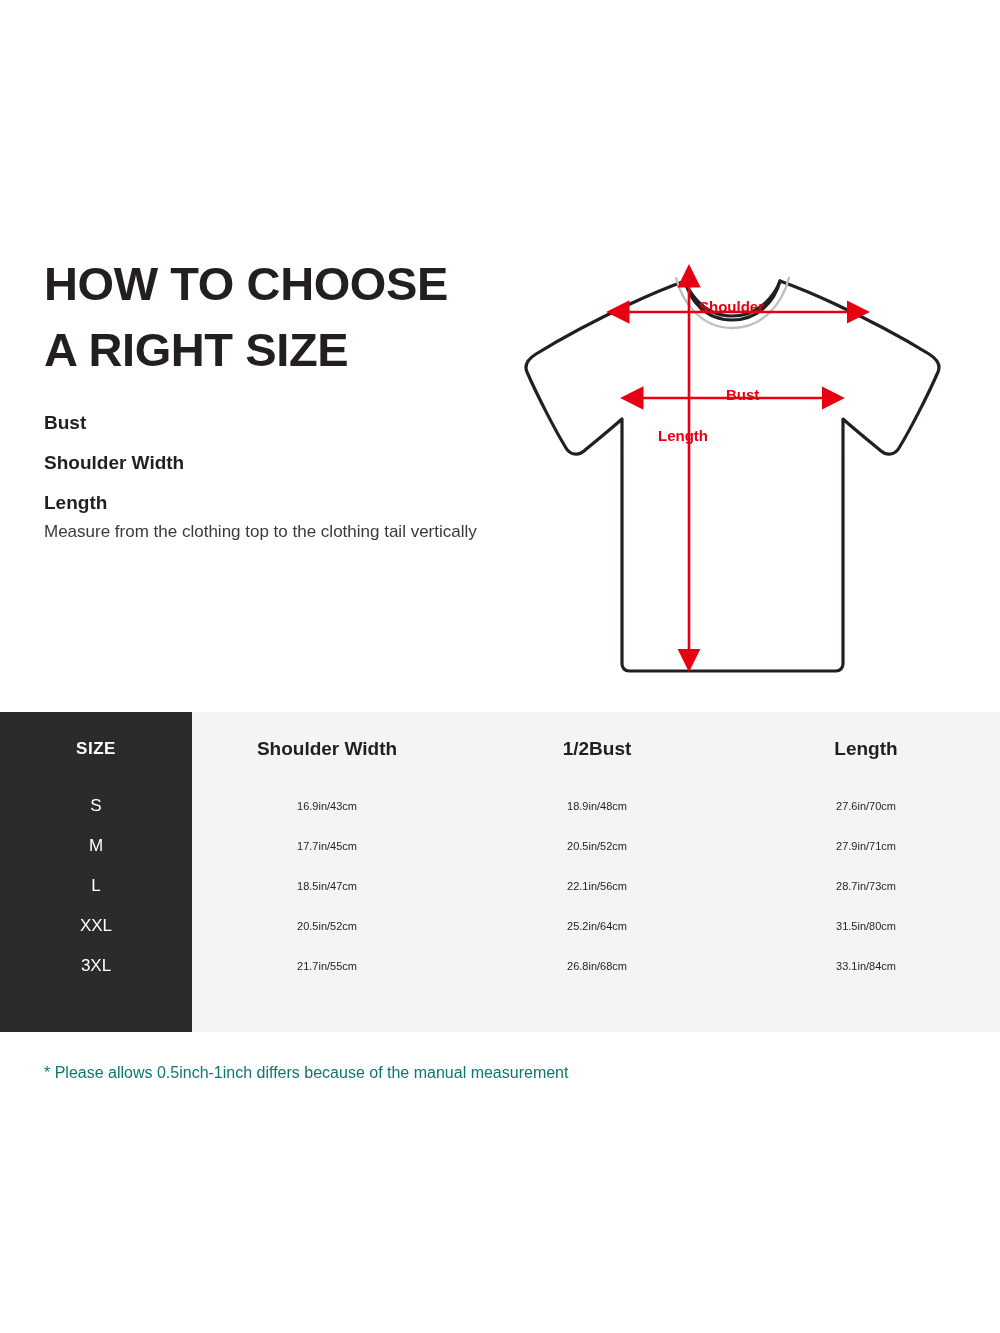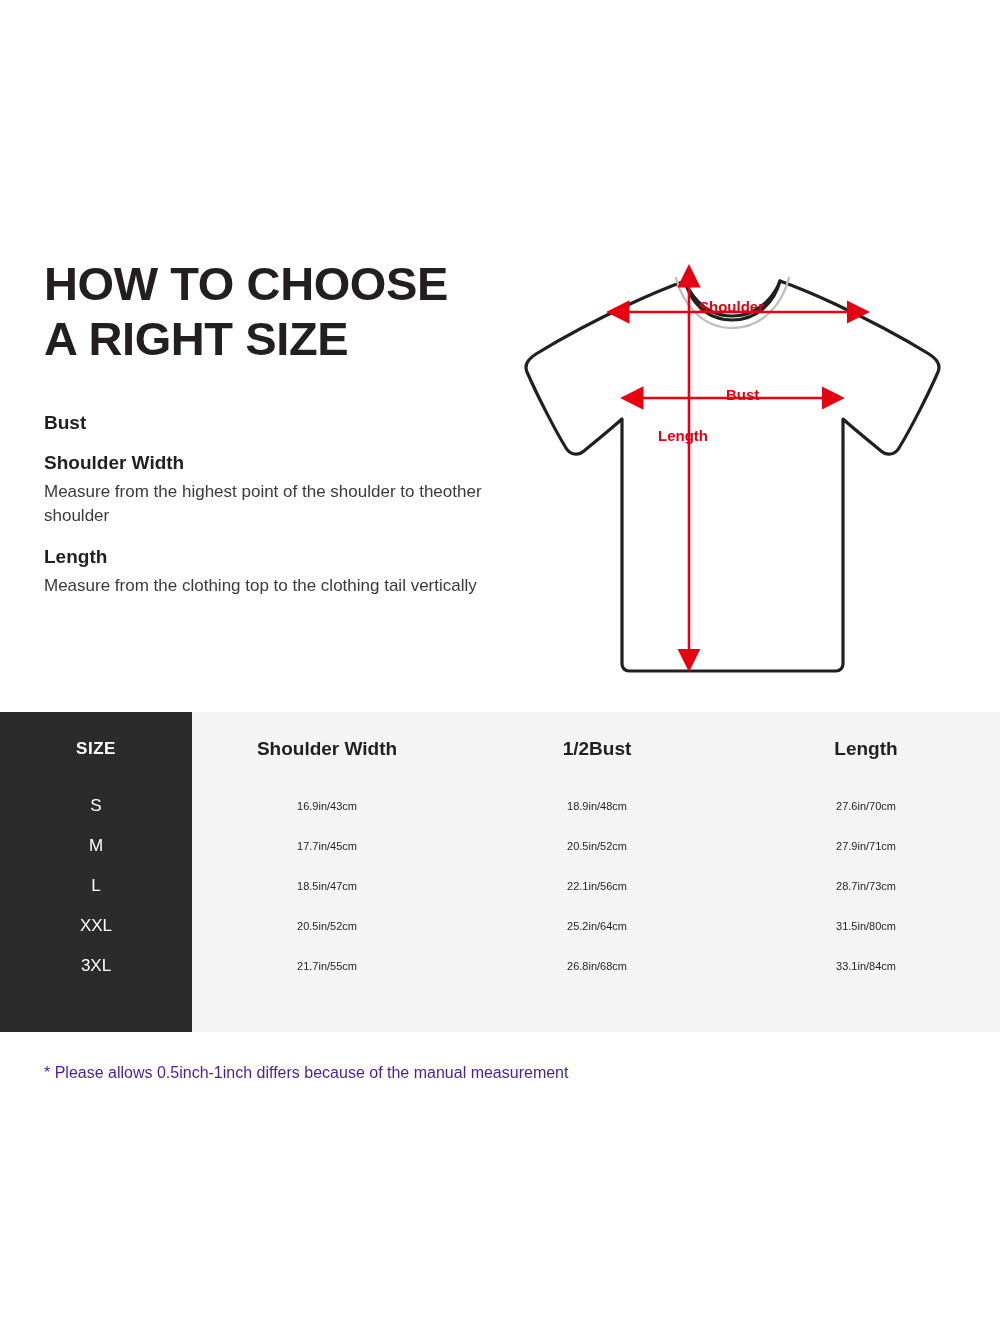--- a/index.html
+++ b/index.html
@@ -35,21 +35,21 @@
     position: absolute;
     left: 44px;
     top: 256px;
     width: 470px;
     font-size: 47px;
     font-weight: bold;
     line-height: 1.18;
     letter-spacing: -0.4px;
     color: #231f20;
   }
-  .headline .line2 { display: block; }
+  .headline .line2 { display: block; margin-top: 11px; }
 
   .defs {
     position: absolute;
     left: 44px;
     top: 412px;
     width: 450px;
   }
   .def-block { margin-bottom: 18px; }
   .def-term {
     font-size: 19px;
@@ -135,42 +135,41 @@
 
   .col-shoulder { width: 270px; }
   .col-bust { width: 270px; }
   .col-length { width: 268px; }
 
   .footnote {
     position: absolute;
     left: 44px;
     top: 1064px;
     font-size: 16px;
-    color: #4c1d95;
+    color: #0f766e;
   }
 </style>
 </head>
 <body>
 
 <div class="page">
 
   <div class="top-section">
 
     <div class="headline">
       <span>HOW TO CHOOSE</span>
       <span class="line2">A RIGHT SIZE</span>
     </div>
 
     <div class="defs">
       <div class="def-block">
         <div class="def-term">Bust</div>
       </div>
       <div class="def-block">
         <div class="def-term">Shoulder Width</div>
-        <div class="def-desc">Measure from the highest point of the shoulder to theother shoulder</div>
       </div>
       <div class="def-block">
         <div class="def-term">Length</div>
         <div class="def-desc">Measure from the clothing top to the clothing tail vertically</div>
       </div>
     </div>
 
     <div class="shirt-wrap">
       <svg width="490" height="460" viewBox="0 0 490 460" xmlns="http://www.w3.org/2000/svg">
         <defs>

